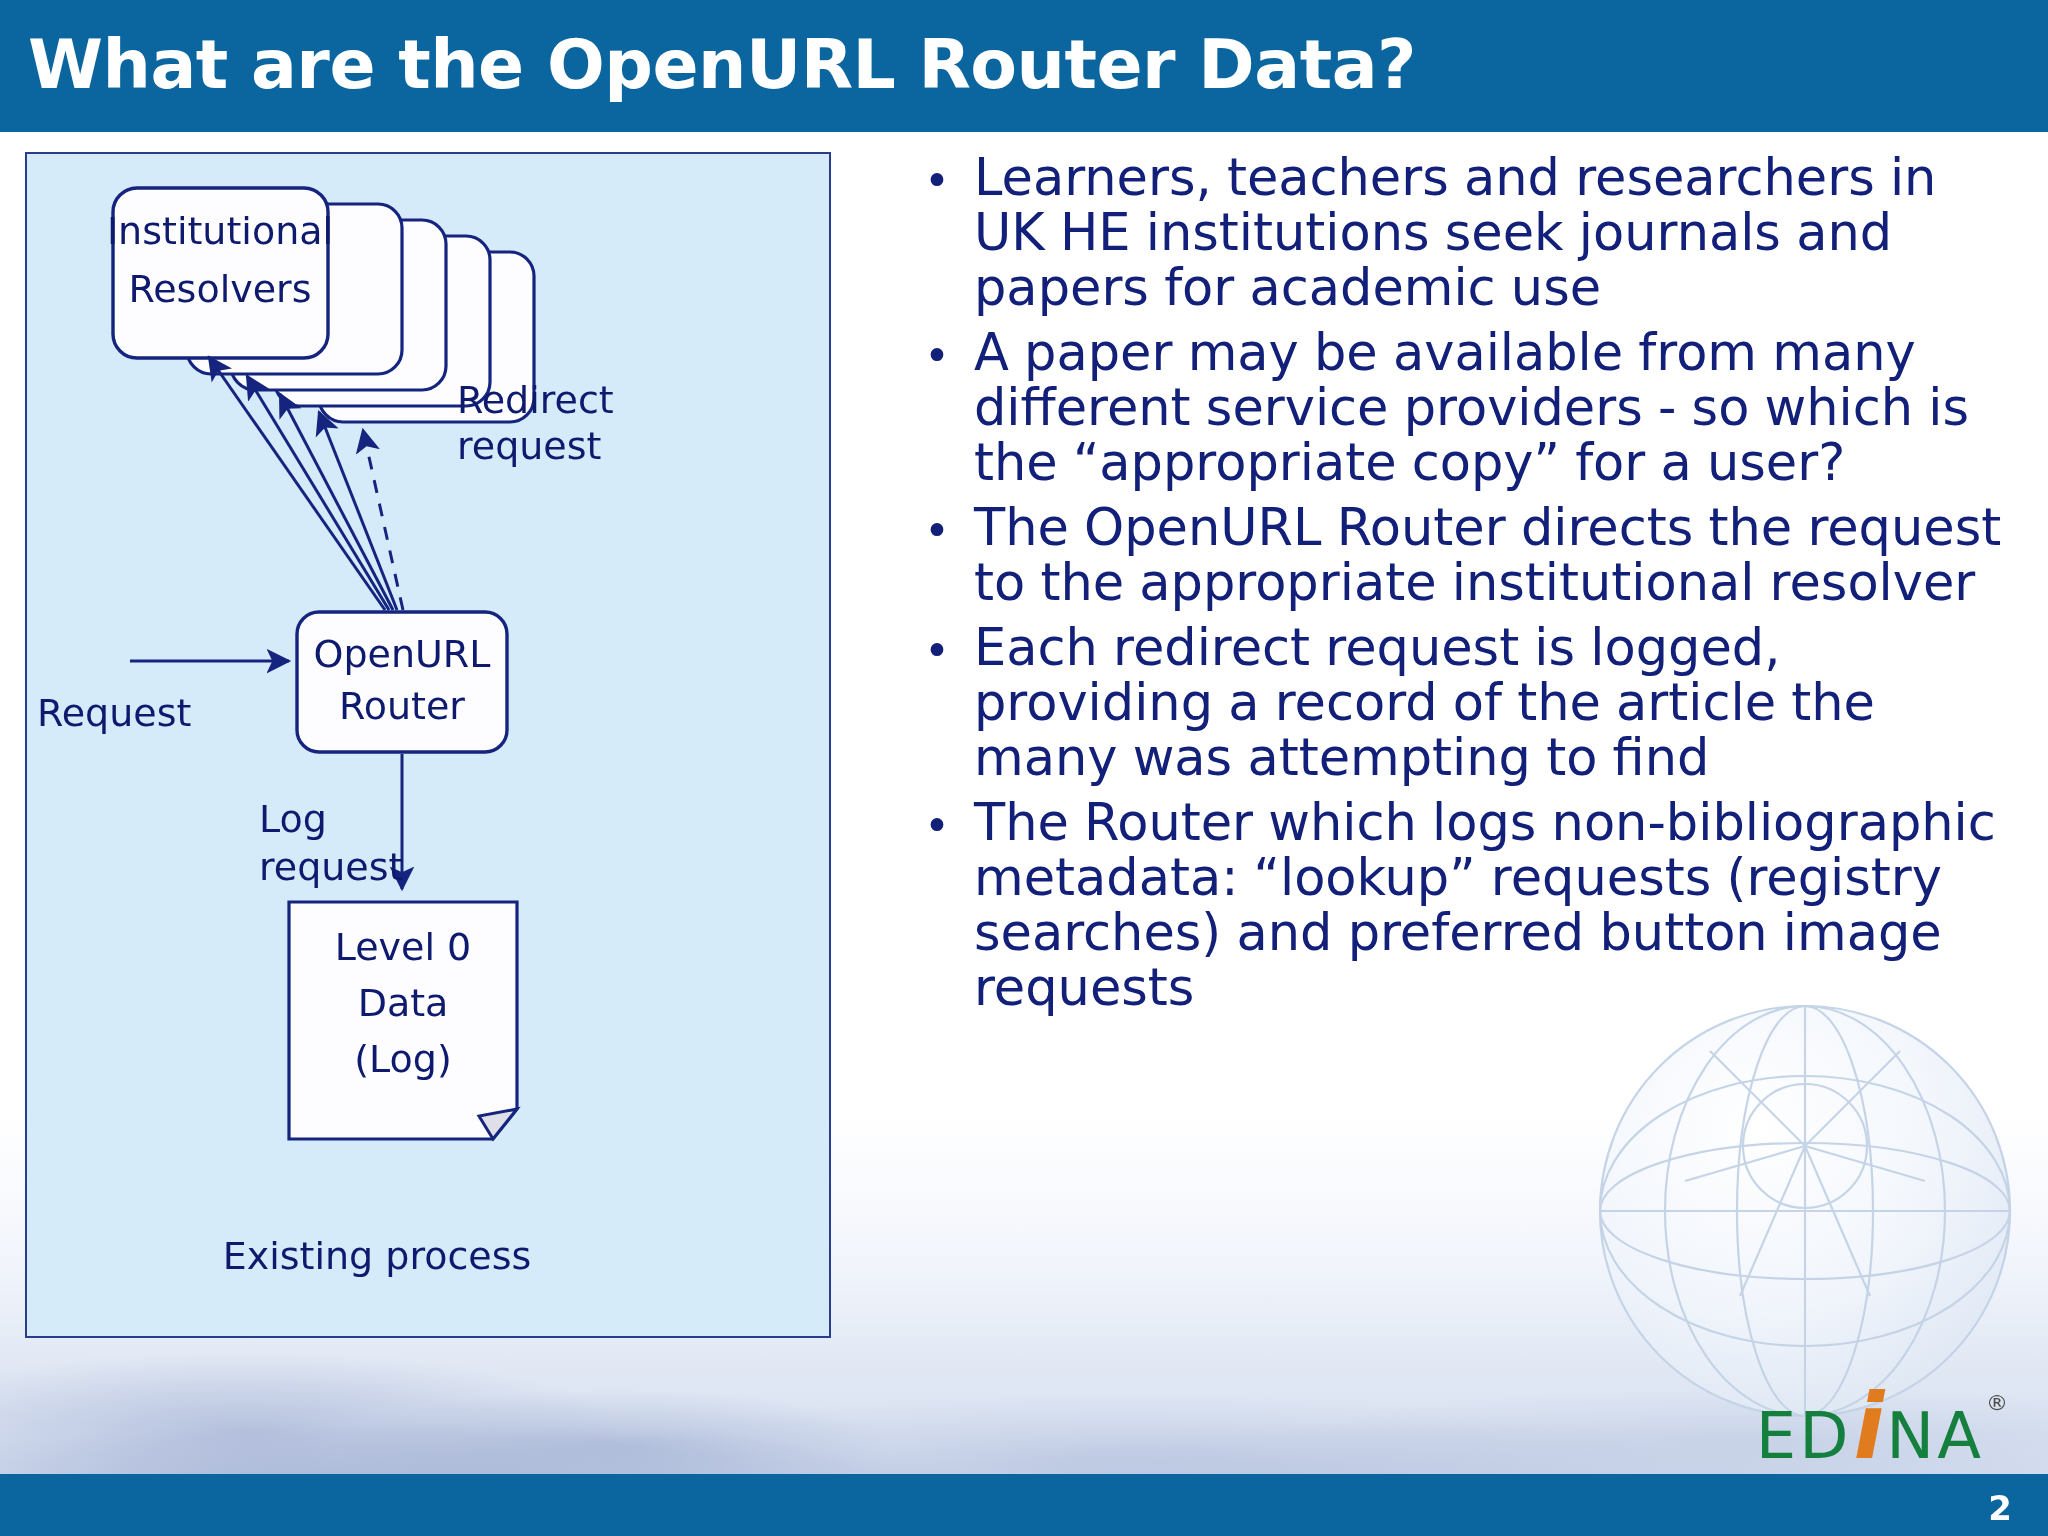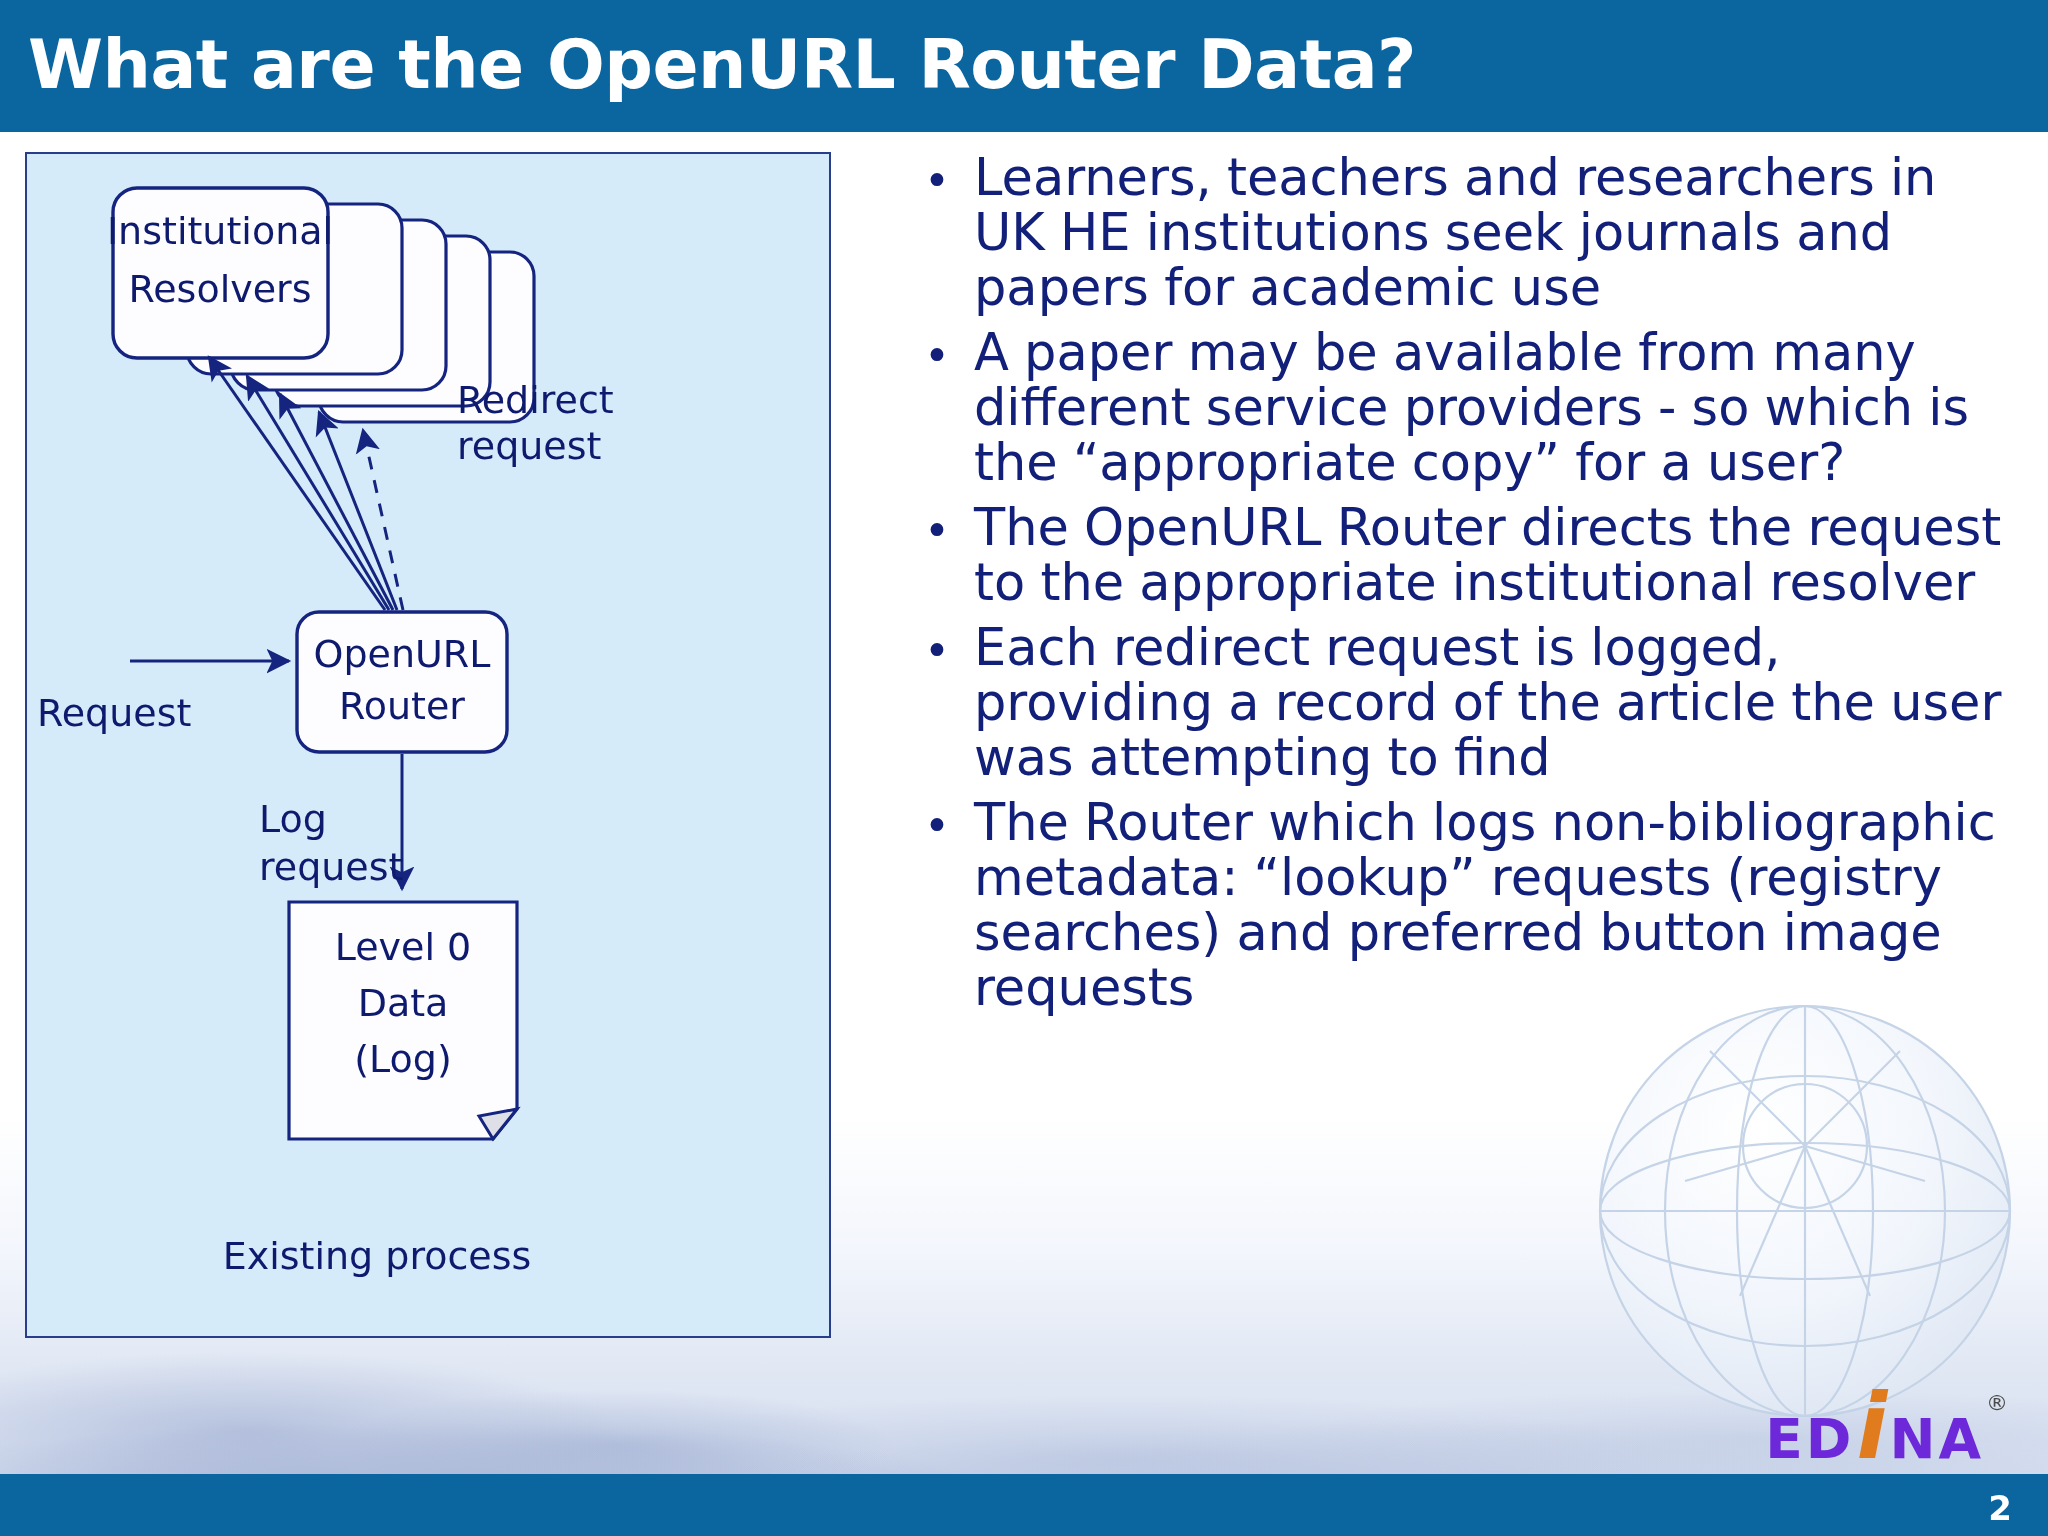--- a/index.html
+++ b/index.html
@@ -149,24 +149,24 @@
   .edina-logo {
     position: absolute;
     right: 42px;
     bottom: 70px;
     height: 92px;
     display: flex;
     align-items: baseline;
     font-family: "DejaVu Sans", sans-serif;
   }
   .edina-letters {
-    font-size: 55px;
-    color: #6d28d9;
+    font-size: 64px;
+    color: #15803d;
     letter-spacing: 3px;
-    font-weight: bold;
+    font-weight: normal;
   }
   .edina-i {
     font-size: 90px;
     color: #e07b1e;
     font-style: italic;
     font-weight: bold;
     padding: 0 2px;
   }
   .edina-reg {
     font-size: 22px;
@@ -303,21 +303,21 @@
     <div class="bullet-row">
       <div class="bullet-dot">•</div>
       <div class="bullet-text">A paper may be available from many different service providers - so which is the “appropriate copy” for a user?</div>
     </div>
     <div class="bullet-row">
       <div class="bullet-dot">•</div>
       <div class="bullet-text">The OpenURL Router directs the request to the appropriate institutional resolver</div>
     </div>
     <div class="bullet-row">
       <div class="bullet-dot">•</div>
-      <div class="bullet-text">Each redirect request is logged, providing a record of the article the user was attempting to find</div>
+      <div class="bullet-text">Each redirect request is logged, providing a record of the article the many was attempting to find</div>
     </div>
     <div class="bullet-row">
       <div class="bullet-dot">•</div>
       <div class="bullet-text">The Router which logs non-bibliographic metadata: “lookup” requests (registry searches) and preferred button image requests</div>
     </div>
   </div>
 
   <div class="footer-bar"></div>
   <div class="footer-page">2</div>
 

